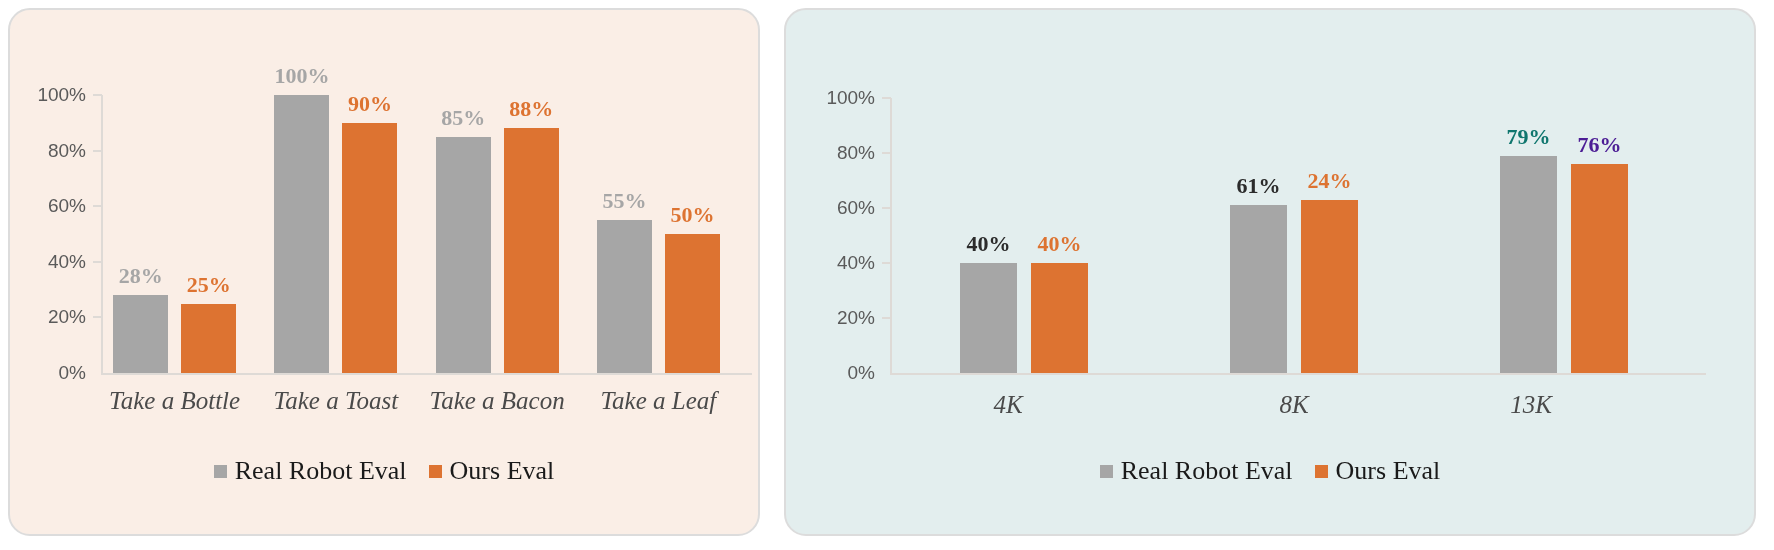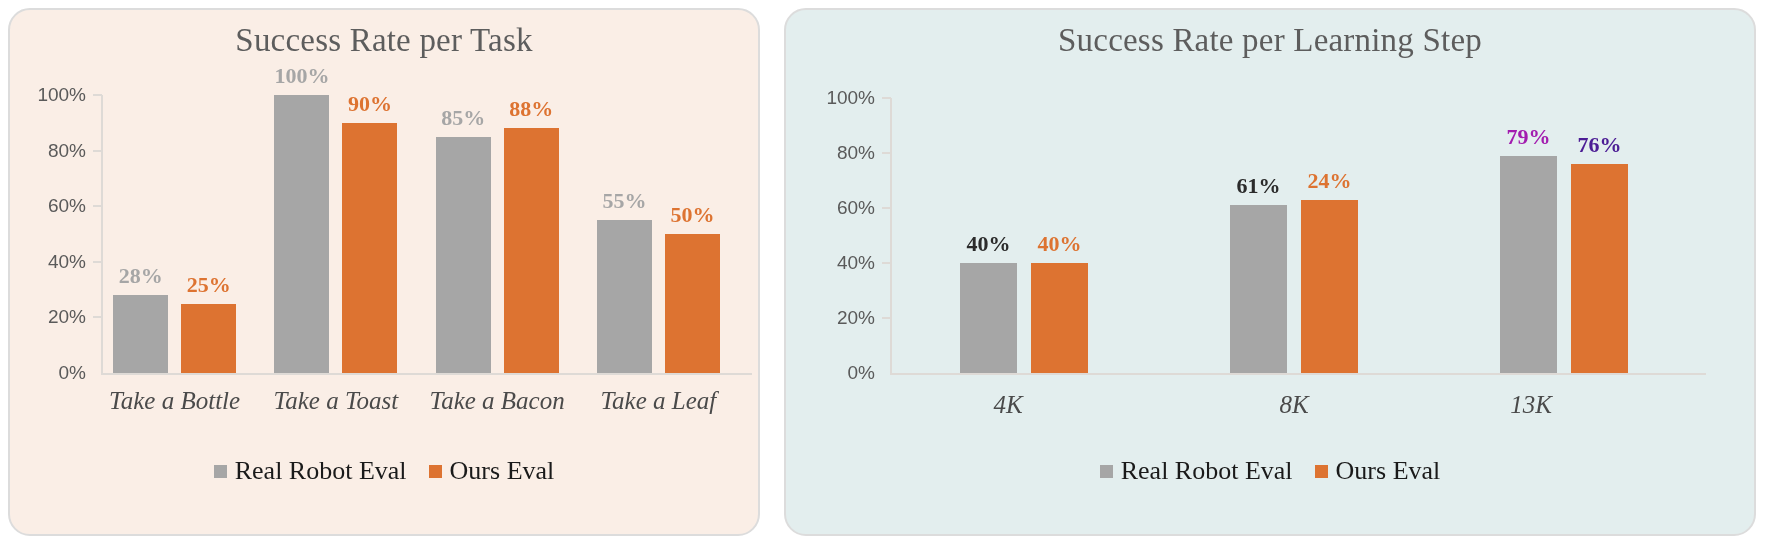--- a/index.html
+++ b/index.html
@@ -94,21 +94,20 @@
     font-family:"Liberation Serif", serif;
     font-size:26px;color:#1a1a1a;white-space:nowrap;
   }
 </style>
 </head>
 <body>
 
 <div class="board">
 
   <div class="card" id="card-left">
-    <div class="chart-title" style="top:12px;">Success Rate per Task</div>
 
     <div class="plot" id="plot-left" style="left:92px;top:85px;width:645px;height:278px;"></div>
 
     <div id="left-ylabels">
         <div class="yaxis-line" style="left: 91px; top: 85px; height: 278px;"></div>
         <div class="baseline" style="left: 91px; top: 363px; width: 651px;"></div>
         <div class="ytick" style="top: 363px; right: 672px;">0%</div>
         <div class="ytick" style="top: 307.4px; right: 672px;">20%</div>
         <div class="ytick-mark" style="left: 83px; top: 306.4px;"></div>
         <div class="ytick" style="top: 251.8px; right: 672px;">40%</div>
@@ -151,21 +150,20 @@
         <span class="legend-text">Real Robot Eval</span>
       </div>
       <div class="legend-item">
         <span class="legend-swatch" style="background:#dd7331;"></span>
         <span class="legend-text">Ours Eval</span>
       </div>
     </div>
   </div>
 
   <div class="card" id="card-right">
-    <div class="chart-title" style="top:12px;">Success Rate per Learning Step</div>
 
     <div class="plot" id="plot-right" style="left:105px;top:88px;width:810px;height:275px;"></div>
 
     <div id="right-ylabels">
         <div class="yaxis-line" style="left: 104px; top: 88px; height: 275px;"></div>
         <div class="baseline" style="left: 104px; top: 363px; width: 816px;"></div>
         <div class="ytick" style="top: 363px; right: 879px;">0%</div>
         <div class="ytick" style="top: 308px; right: 879px;">20%</div>
         <div class="ytick-mark" style="left: 96px; top: 307px;"></div>
         <div class="ytick" style="top: 253px; right: 879px;">40%</div>
@@ -180,21 +178,21 @@
     <div id="right-bars">
         <div class="bar gray" style="left: 174px; top: 253px; width: 57px; height: 110px; background: rgb(166, 166, 166); bottom: auto;"></div>
         <div class="dlabel" style="left: 202.5px; top: 221px; color: rgb(43, 43, 43);">40%</div>
         <div class="bar orange" style="left: 245px; top: 253px; width: 57px; height: 110px; background: rgb(221, 115, 49); bottom: auto;"></div>
         <div class="dlabel" style="left: 273.5px; top: 221px; color: rgb(221, 115, 49);">40%</div>
         <div class="bar gray" style="left: 444px; top: 195.25px; width: 57px; height: 167.75px; background: rgb(166, 166, 166); bottom: auto;"></div>
         <div class="dlabel" style="left: 472.5px; top: 163.25px; color: rgb(43, 43, 43);">61%</div>
         <div class="bar orange" style="left: 515px; top: 189.75px; width: 57px; height: 173.25px; background: rgb(221, 115, 49); bottom: auto;"></div>
         <div class="dlabel" style="left: 543.5px; top: 157.75px; color: rgb(221, 115, 49);">24%</div>
         <div class="bar gray" style="left: 714px; top: 145.75px; width: 57px; height: 217.25px; background: rgb(166, 166, 166); bottom: auto;"></div>
-        <div class="dlabel" style="left: 742.5px; top: 113.75px; color: #a21caf;">79%</div>
+        <div class="dlabel" style="left: 742.5px; top: 113.75px; color: #0f766e;">79%</div>
         <div class="bar orange" style="left: 785px; top: 154px; width: 57px; height: 209px; background: rgb(221, 115, 49); bottom: auto;"></div>
         <div class="dlabel" style="left: 813.5px; top: 122px; color: #4c1d95;">76%</div>
       </div>
     <div id="right-xlabels">
         <div class="xlabel" style="left: 222px; top: 381px;">4K</div>
         <div class="xlabel" style="left: 508px; top: 381px;">8K</div>
         <div class="xlabel" style="left: 745px; top: 381px; text-align: right;">13K</div>
       </div>
 
     <div class="legend" style="bottom:48px;">

